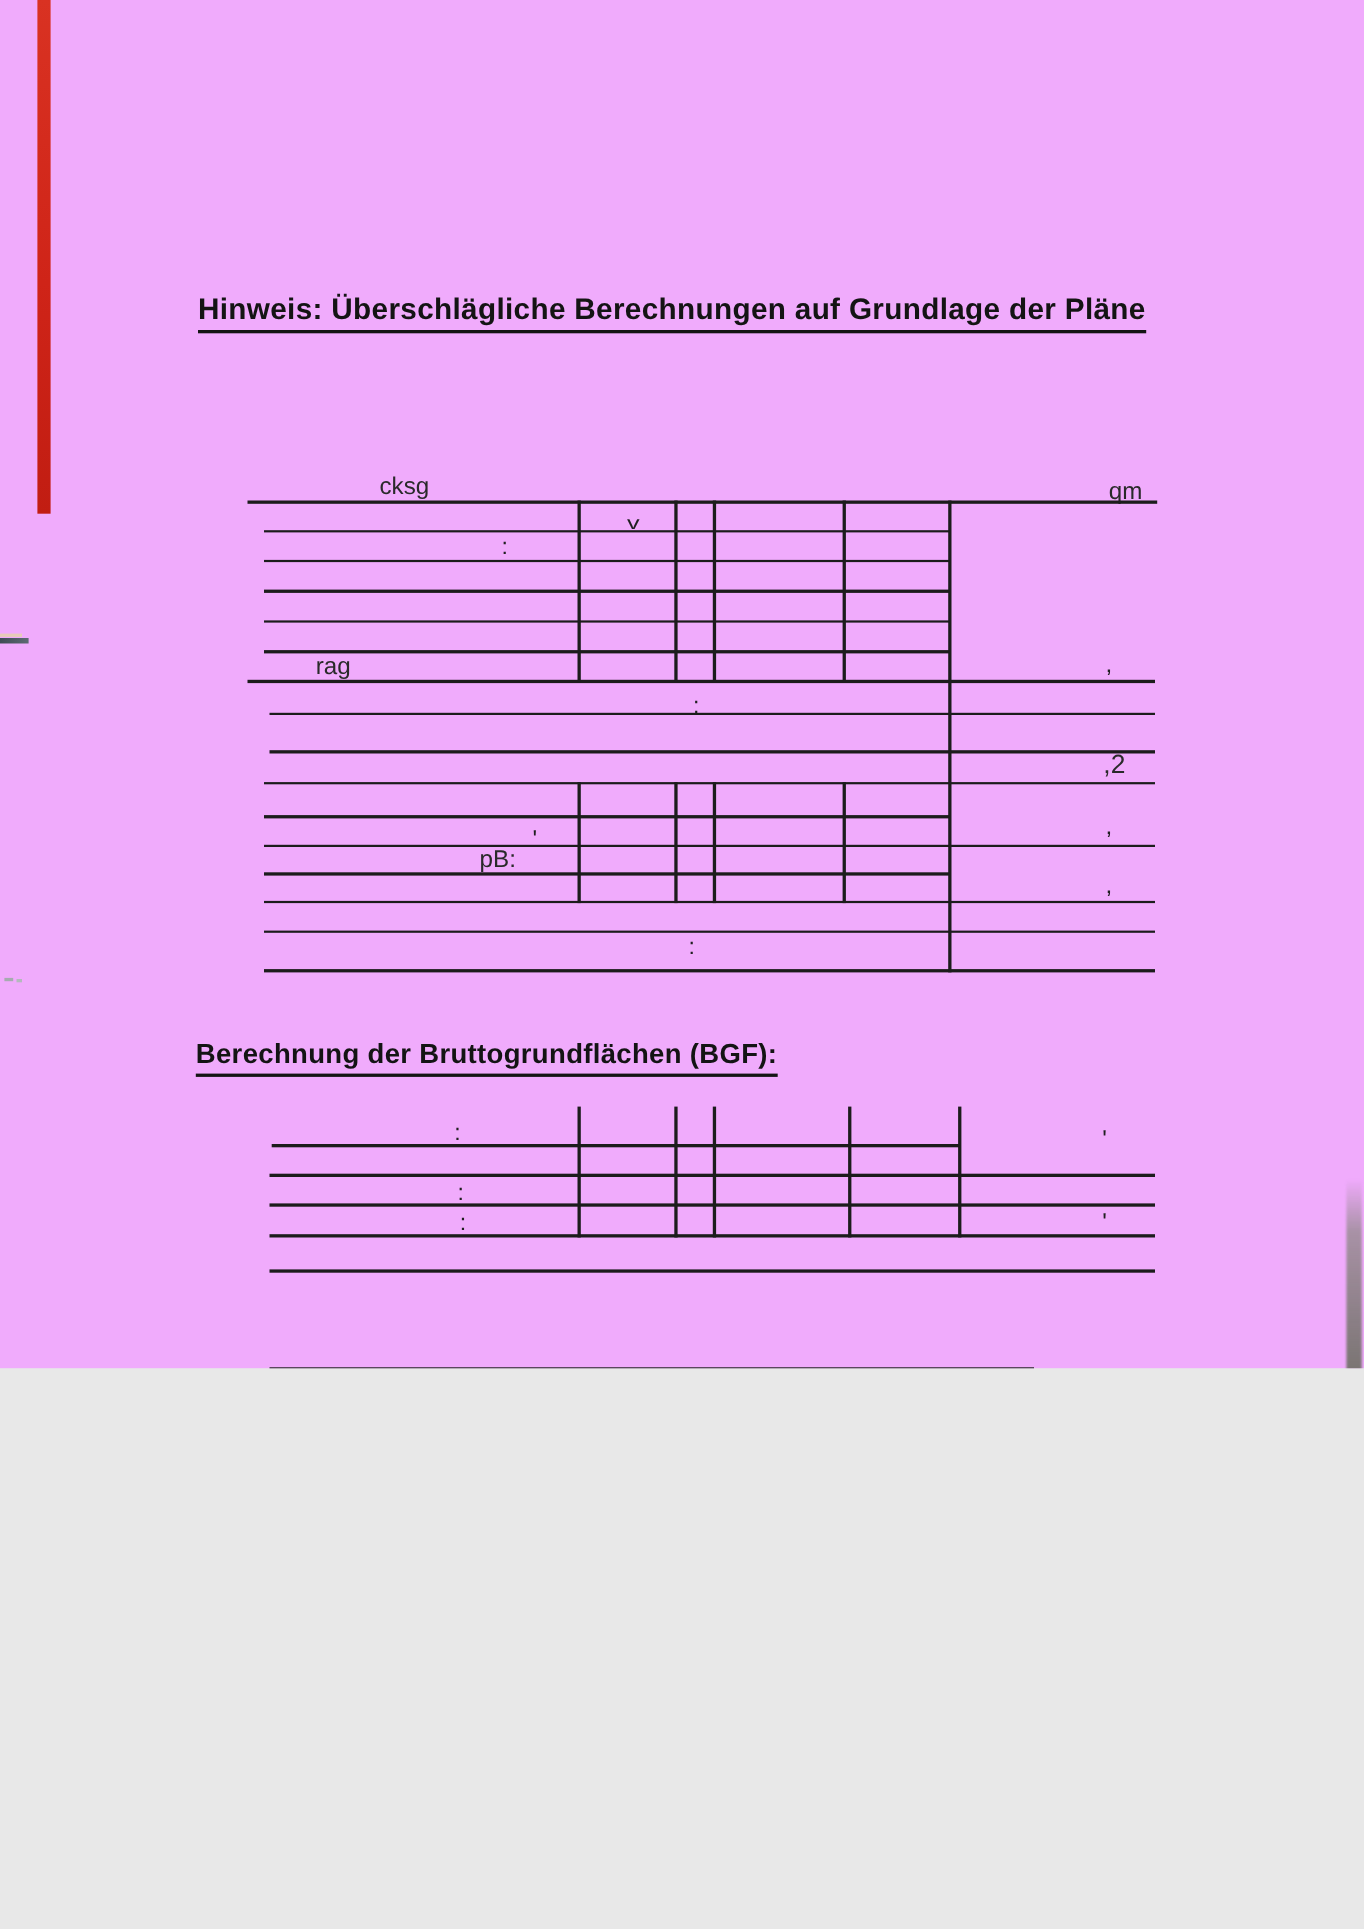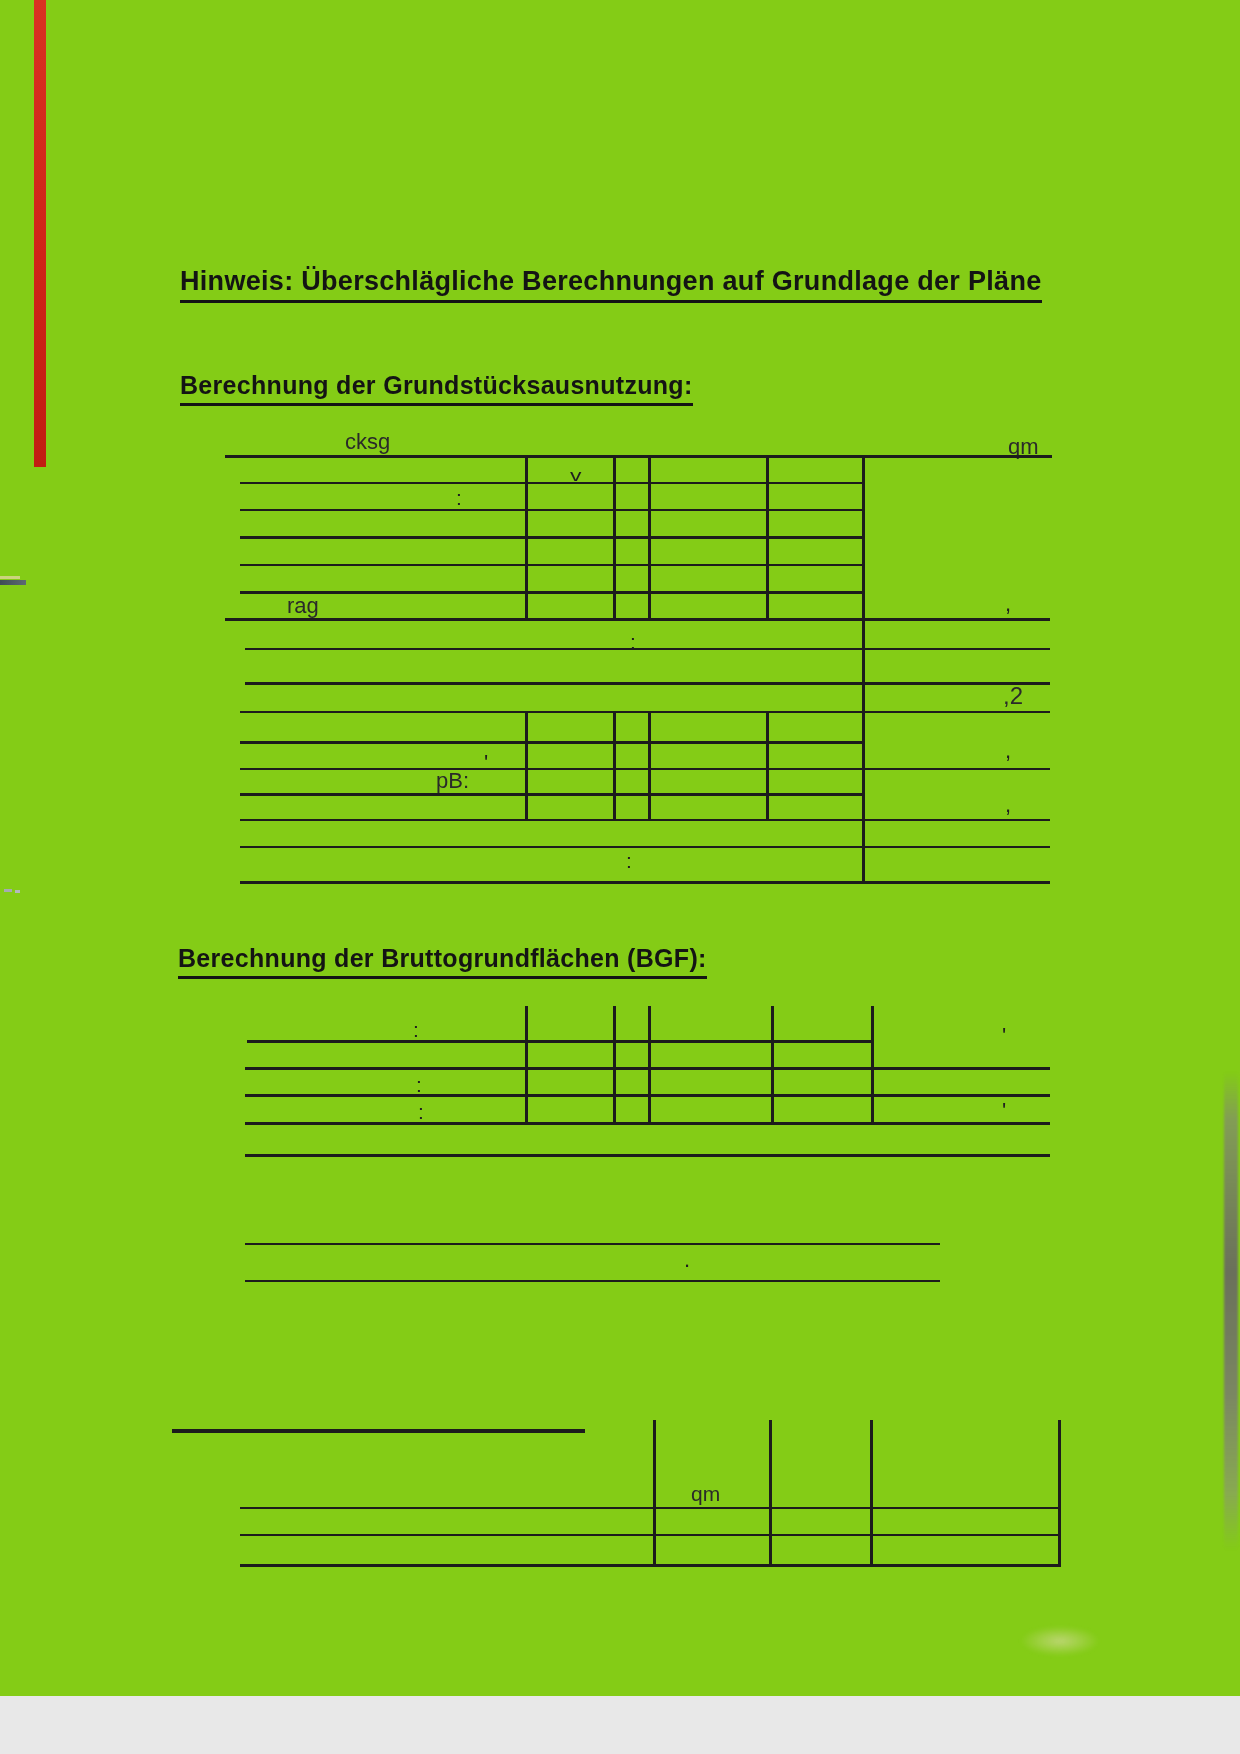--- a/index.html
+++ b/index.html
@@ -1,17 +1,17 @@
 <!DOCTYPE html>
 <html><head>
 <meta charset="utf-8">
 <style>
   html,body{margin:0;padding:0;background:#e8e8e8;}
   .page{
-    position:relative;width:1240px;height:1696px;background:#84cc16;
+    position:relative;width:1240px;height:1244px;background:#f0abfc;
     font-family:"Liberation Sans", sans-serif;color:#1c1c1c;overflow:hidden;
     margin:0 auto;
     text-decoration:underline;
   }
   .hl{position:absolute;background:#1c1c1c;}
   .vl{position:absolute;background:#1c1c1c;}
   .heading{
     position:absolute;font-weight:bold;color:#141414;white-space:nowrap;
     letter-spacing:.3px;
   }
@@ -55,23 +55,20 @@
   <div class="edge-red"></div>
   <div class="edge-gray"></div>
   <div class="dash-cream"></div>
   <div class="dash-dark"></div>
   <div class="dot-a"></div>
   <div class="dot-b"></div>
   <div class="smudge"></div>
 
   <div class="heading" style="left:180px;top:266px;font-size:27px;">
     <span class="u">Hinweis: Überschlägliche Berechnungen auf Grundlage der Pläne</span>
-  </div>
-  <div class="heading" style="left:180px;top:371px;font-size:25px;">
-    <span class="u">Berechnung der Grundstücksausnutzung:</span>
   </div>
   <div class="heading" style="left:178px;top:944px;font-size:25px;">
     <span class="u">Berechnung der Bruttogrundflächen (BGF):</span>
   </div>
 
   <div>
 
     <span class="lbl" style="left:345px;top:431px;">cksg</span>
     <span class="lbl" style="left:1008px;top:436px;">qm</span>
 

